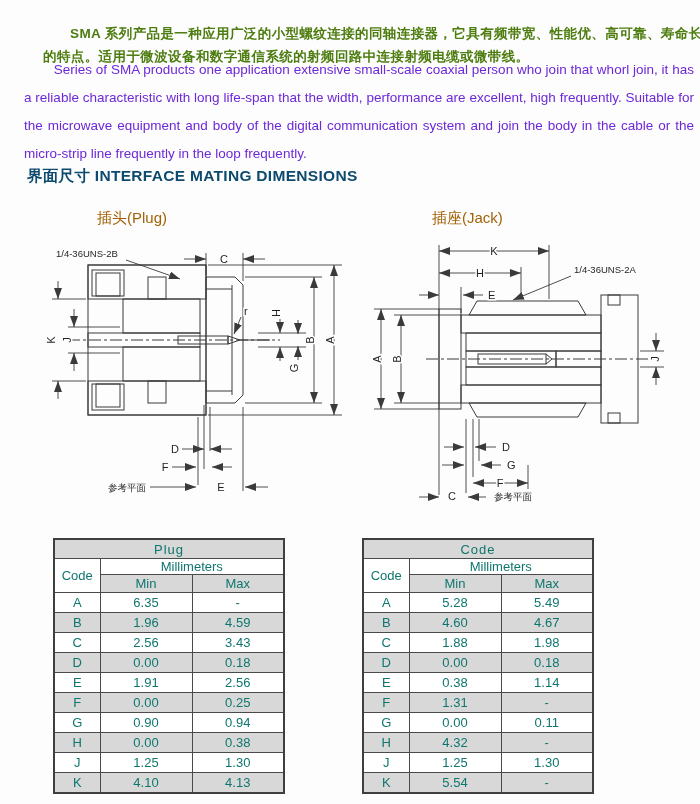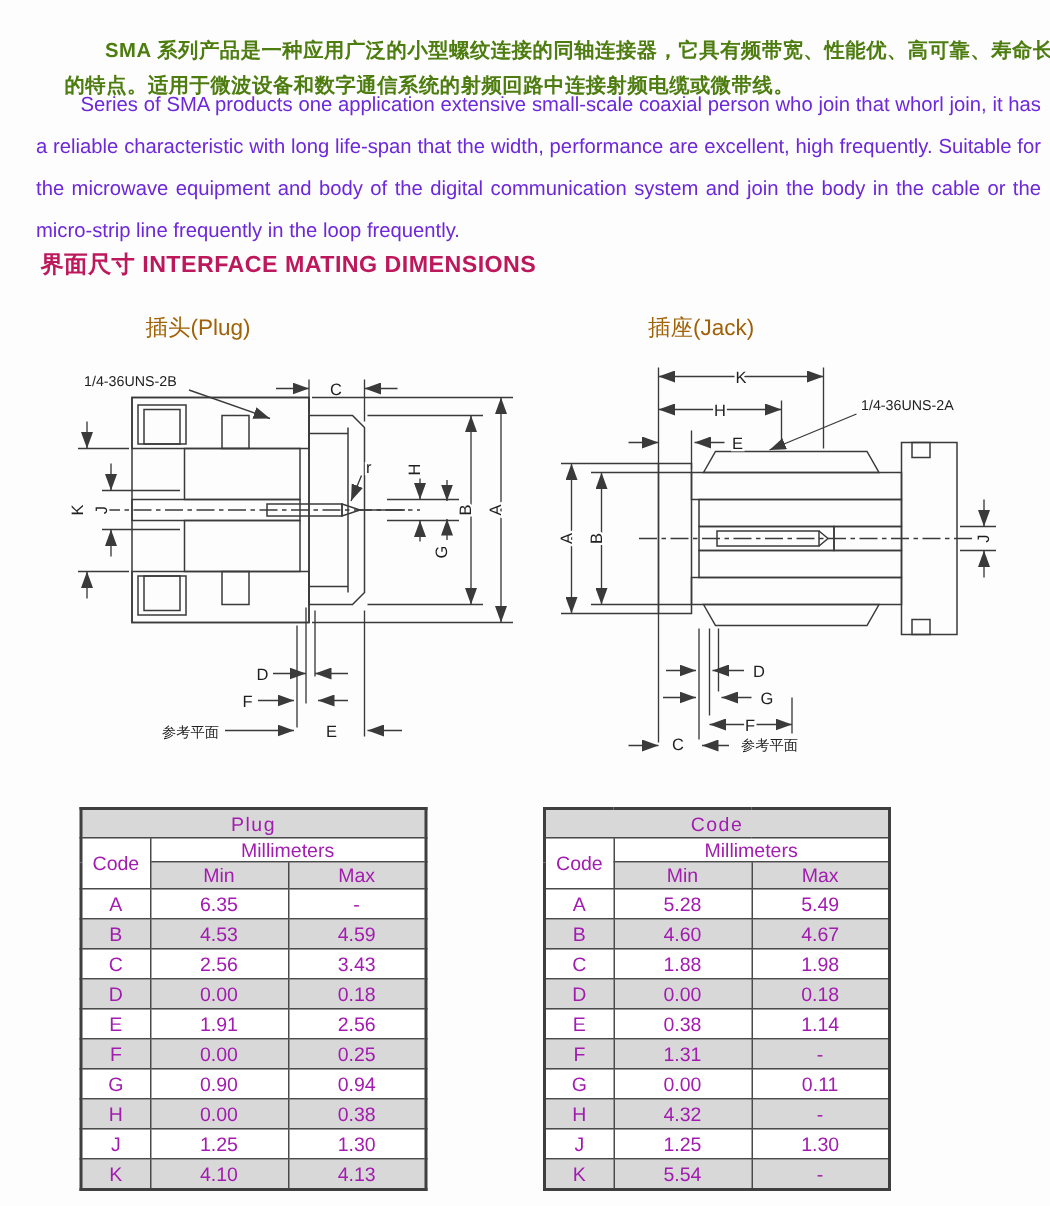--- a/index.html
+++ b/index.html
@@ -13,21 +13,21 @@
     font-size:13.5px; line-height:23px; text-indent:2em; letter-spacing:0.4px;
     color:#4d7c0f; font-weight:bold;
   }
   .intro-en {
     position:absolute; left:24px; top:56px; width:670px; margin:0;
     font-size:13.5px; line-height:28px; text-indent:2.2em; text-align:justify;
     color:#6d28d9;
   }
   .section-title {
     position:absolute; left:27px; top:166px; margin:0;
-    font-size:15.5px; font-weight:bold; color:#be185d; letter-spacing:0.3px;
+    font-size:15.5px; font-weight:bold; color:#0c4a6e; letter-spacing:0.3px;
   }
   .fig-label { position:absolute; top:209px; font-size:15px; color:#a16207; }
   .fig-label.plug { left:97px; }
   .fig-label.jack { left:432px; }
   svg.drawing { position:absolute; top:237px; }
   svg.drawing.plug { left:28px; }
   svg.drawing.jack { left:356px; }
   svg .geom rect, svg .geom polygon, svg .geom line, svg .geom polyline {
     stroke:#3a3a3a; stroke-width:1; fill:none;
   }
@@ -38,21 +38,21 @@
     paint-order:stroke; stroke:#fdfdfd; stroke-width:3px;
     font-family:"Liberation Sans","DejaVu Sans",sans-serif;
   }
   svg .slab {
     font-size:9.5px; fill:#1f1f1f;
     paint-order:stroke; stroke:#fdfdfd; stroke-width:2.5px;
     font-family:"Liberation Sans","DejaVu Sans",sans-serif;
   }
   table.dim-table {
     position:absolute; top:538px; border-collapse:collapse;
-    font-size:13px; color:#a21caf; table-layout:fixed;
+    font-size:13px; color:#0f766e; table-layout:fixed;
     border:2px solid #3f3f3f; background:#fff;
   }
   table.dim-table.plug { left:53px; }
   table.dim-table.jack { left:362px; }
   .dim-table td { border:1px solid #4a4a4a; text-align:center; padding:0; height:18px; }
   .dim-table .t-title td { background:#d8d8d8; height:18px; letter-spacing:1px; }
   .dim-table .t-unit td.unit { background:#ffffff; height:15px; }
   .dim-table td.code-h { background:#ffffff; }
   .dim-table .t-minmax td { background:#d8d8d8; height:17px; }
   .dim-table tbody td { height:19px; }
@@ -267,21 +267,21 @@
       </tr>
     </thead>
     <tbody>
         <tr>
           <td>A</td>
           <td>6.35</td>
           <td>-</td>
         </tr>
         <tr>
           <td>B</td>
-          <td>4.53</td>
+          <td>1.96</td>
           <td>4.59</td>
         </tr>
         <tr>
           <td>C</td>
           <td>2.56</td>
           <td>3.43</td>
         </tr>
         <tr>
           <td>D</td>
           <td>0.00</td>

